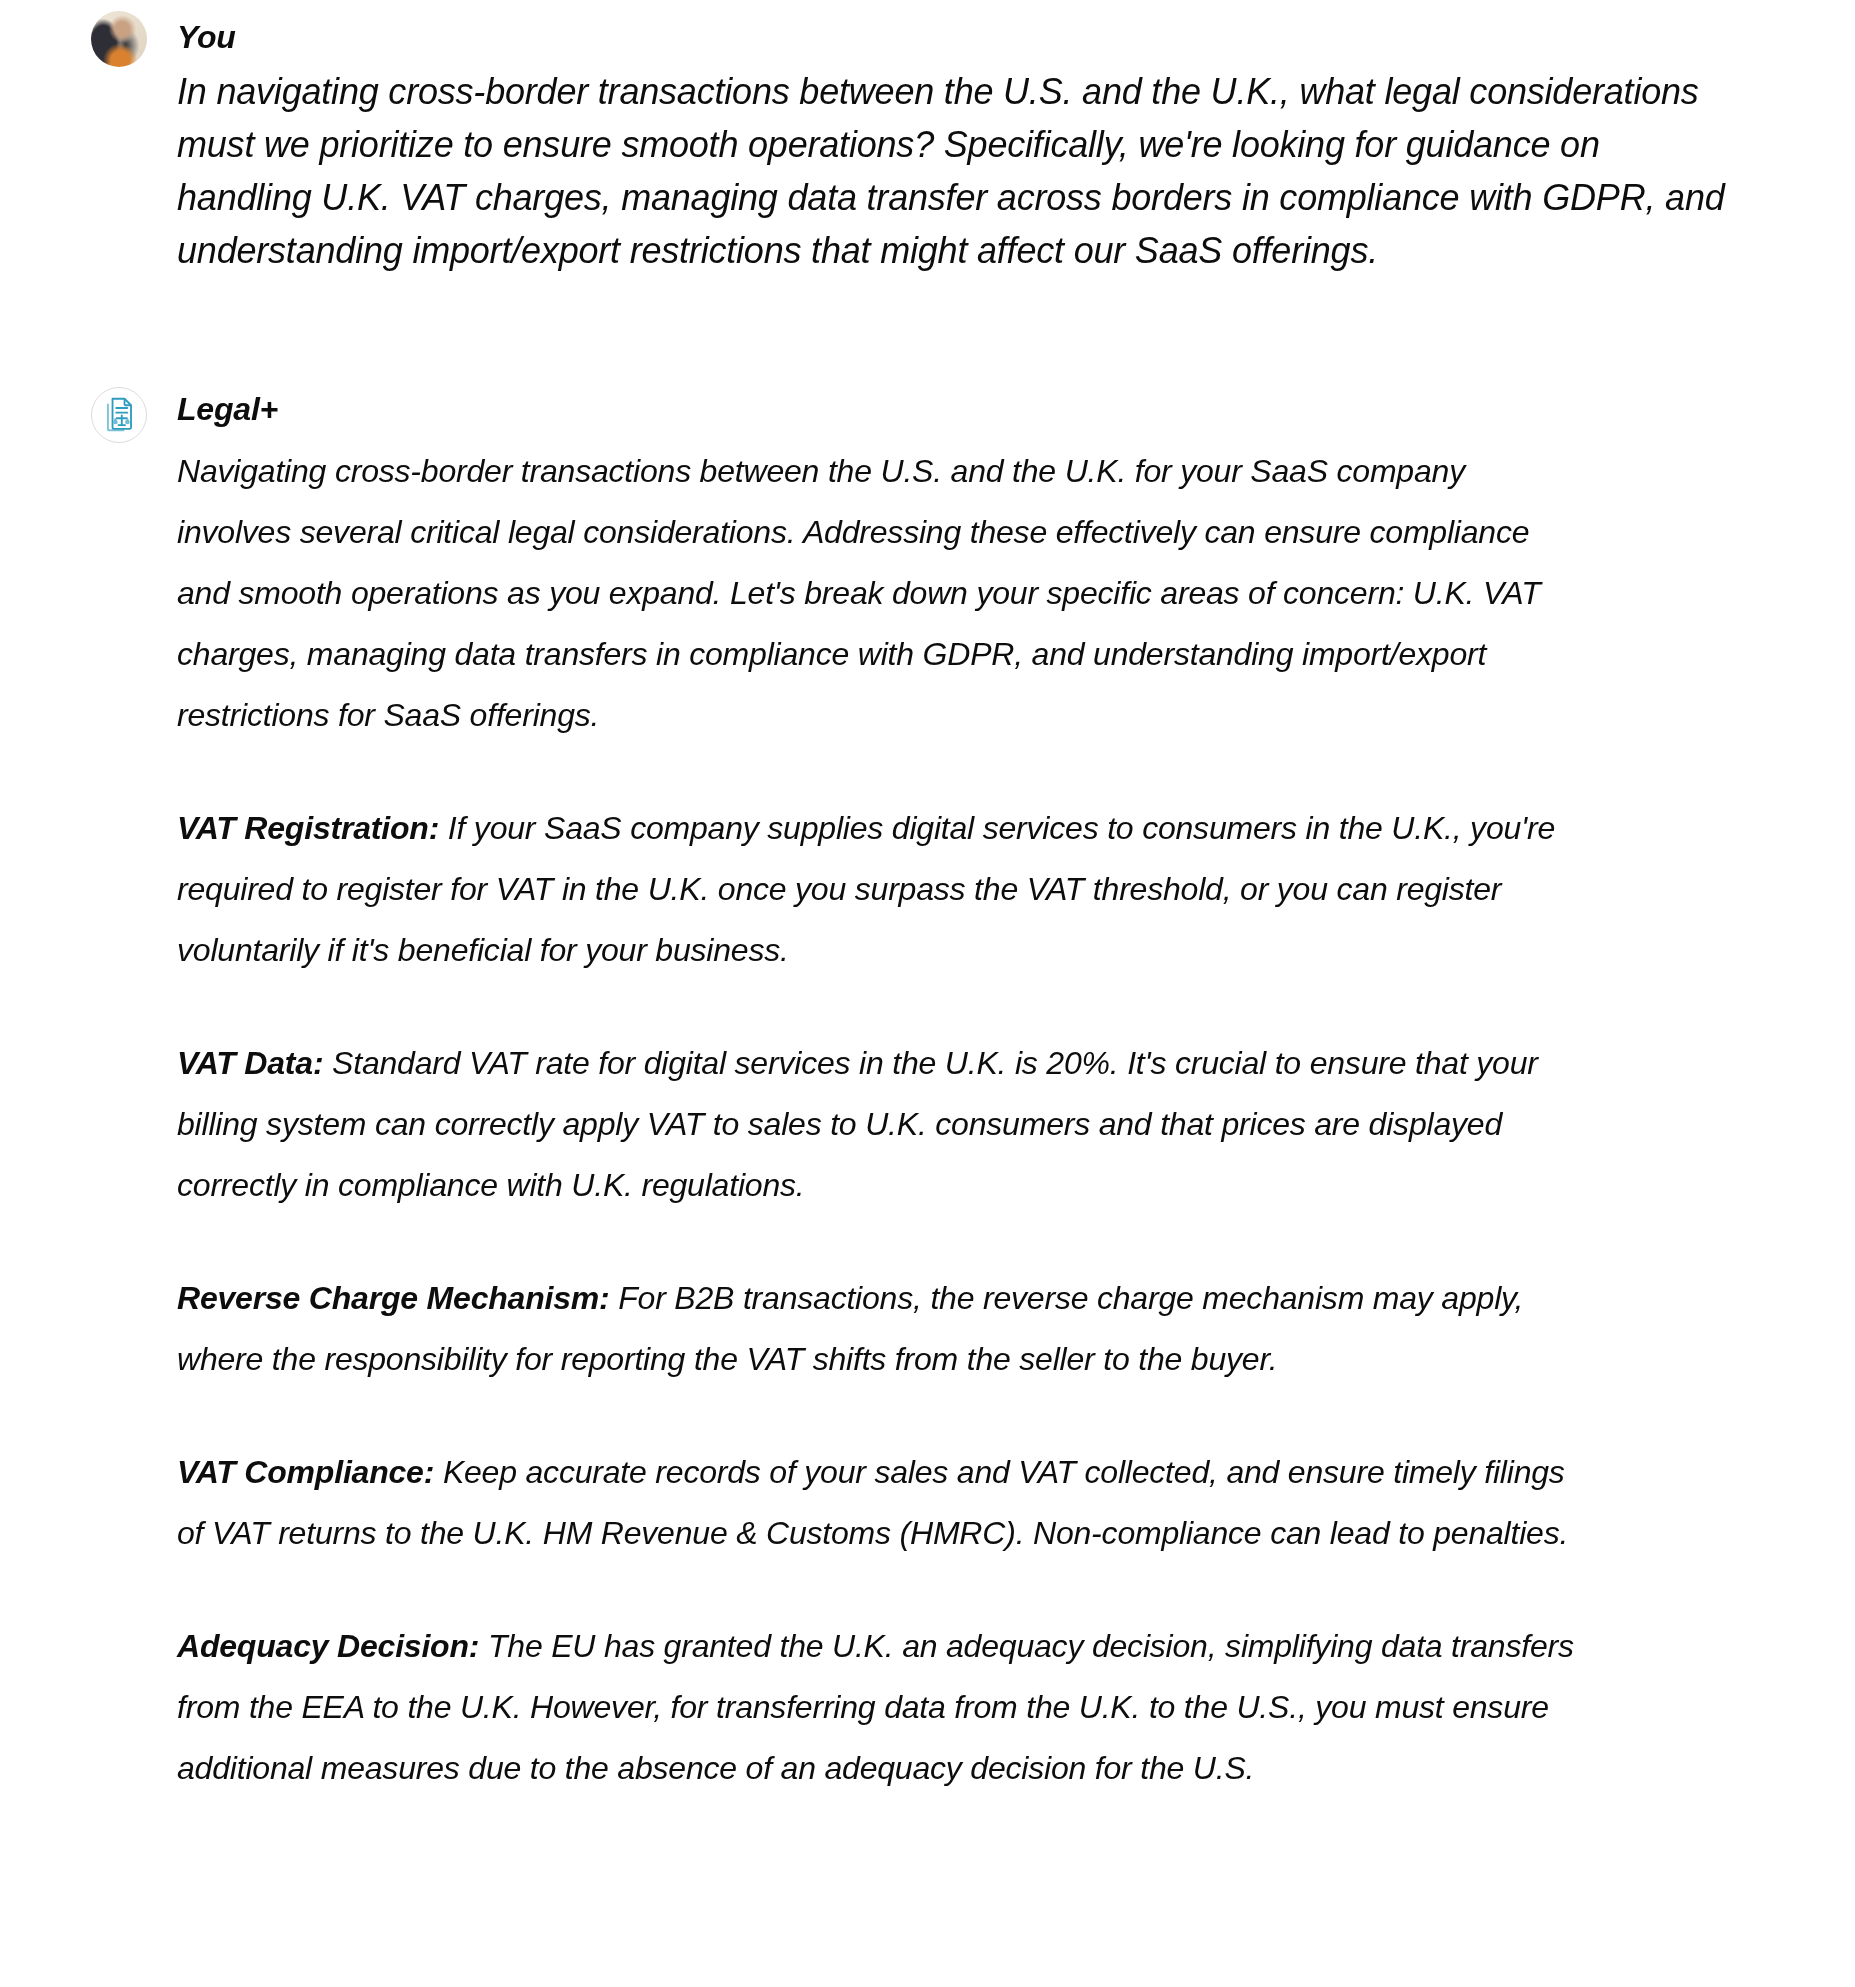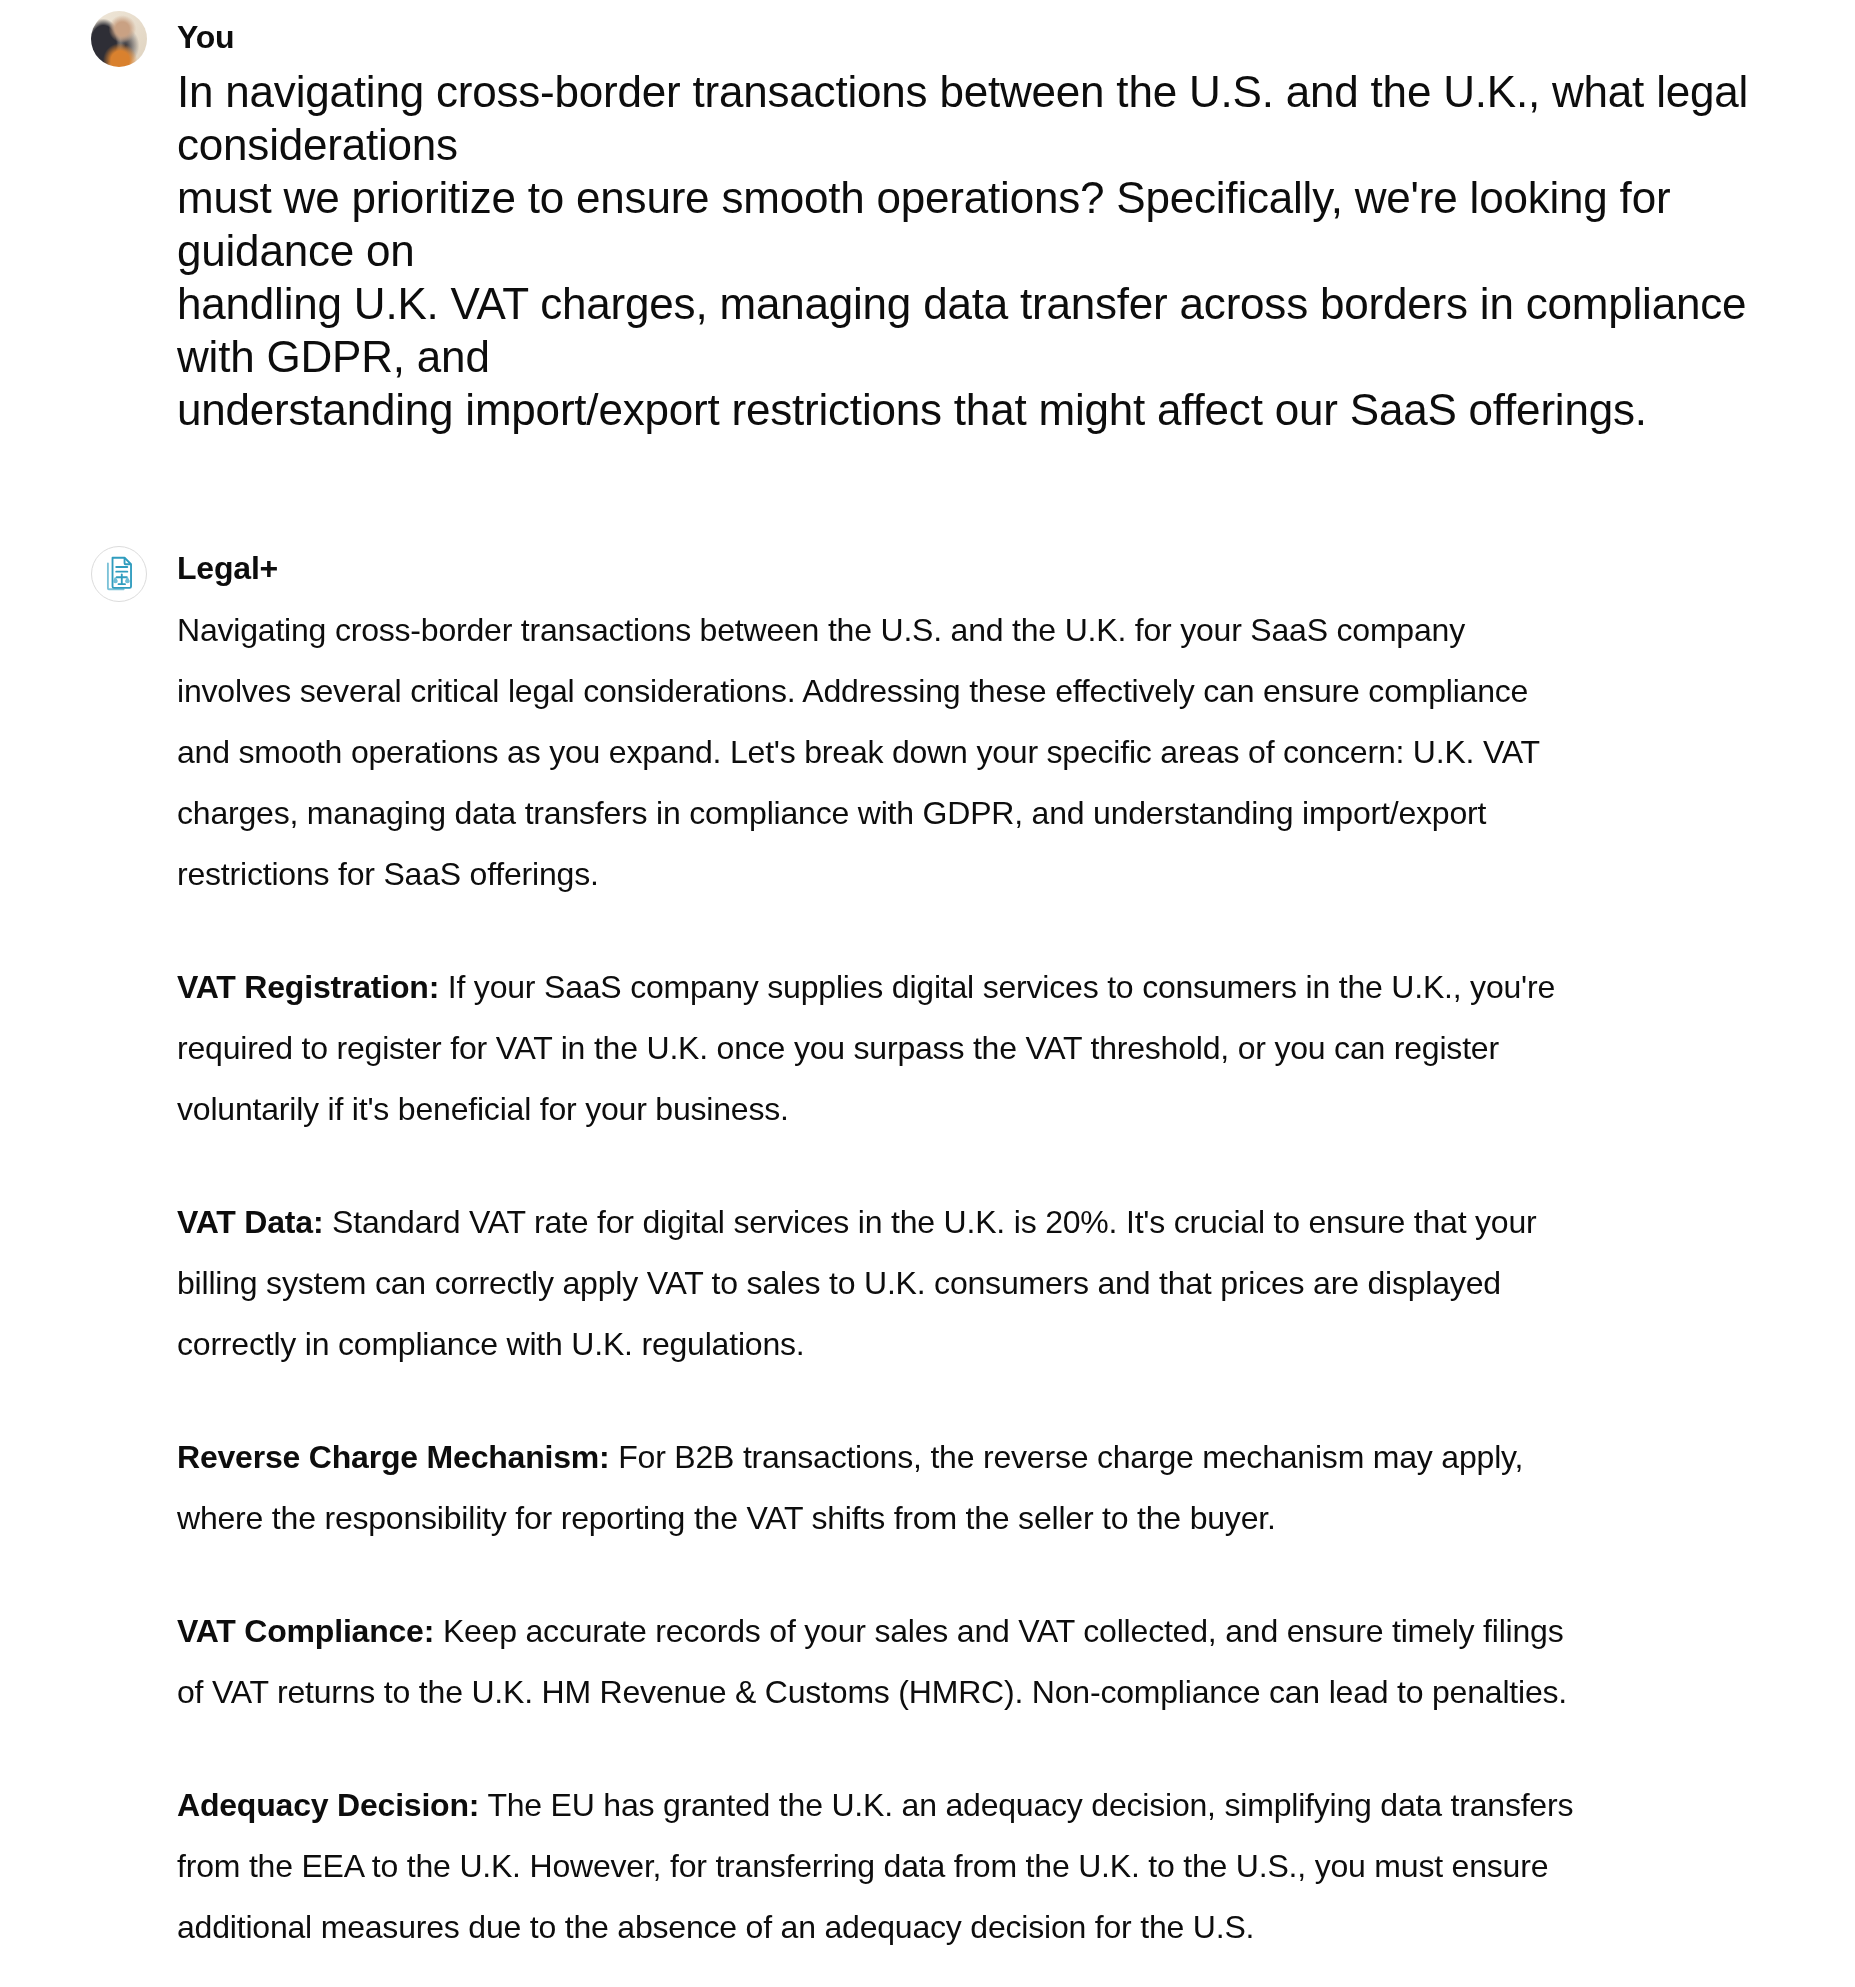--- a/index.html
+++ b/index.html
@@ -40,36 +40,36 @@
       linear-gradient(135deg, #efe7d9 0%, #e7dccb 55%, #ded2bf 100%);
   }
   .avatar.gpt {
     background: #ffffff;
     border: 1.9px solid #dcdcdc;
     display: flex;
     align-items: center;
     justify-content: center;
   }
 
-  .content { width: 1577px; }
+  .content { width: 1577px; font-style: italic; }
 
   .author {
     font-size: 32px;
     font-weight: 700;
     line-height: 41px;
     margin-top: 5.6px;
   }
   .message.assistant .author { margin-top: 3.7px; line-height: 37px; }
 
   p {
     white-space: pre-line;
     margin: 0;
   }
   p.user-text {
-    font-size: 44px;
+    font-size: 36px;
     line-height: 53px;
     margin-top: 7.4px;
   }
   p.bot-text {
     font-size: 32px;
     line-height: 61px;
     margin: 13px 0 52px 0;
   }
   p.item-text {
     font-size: 32px;

